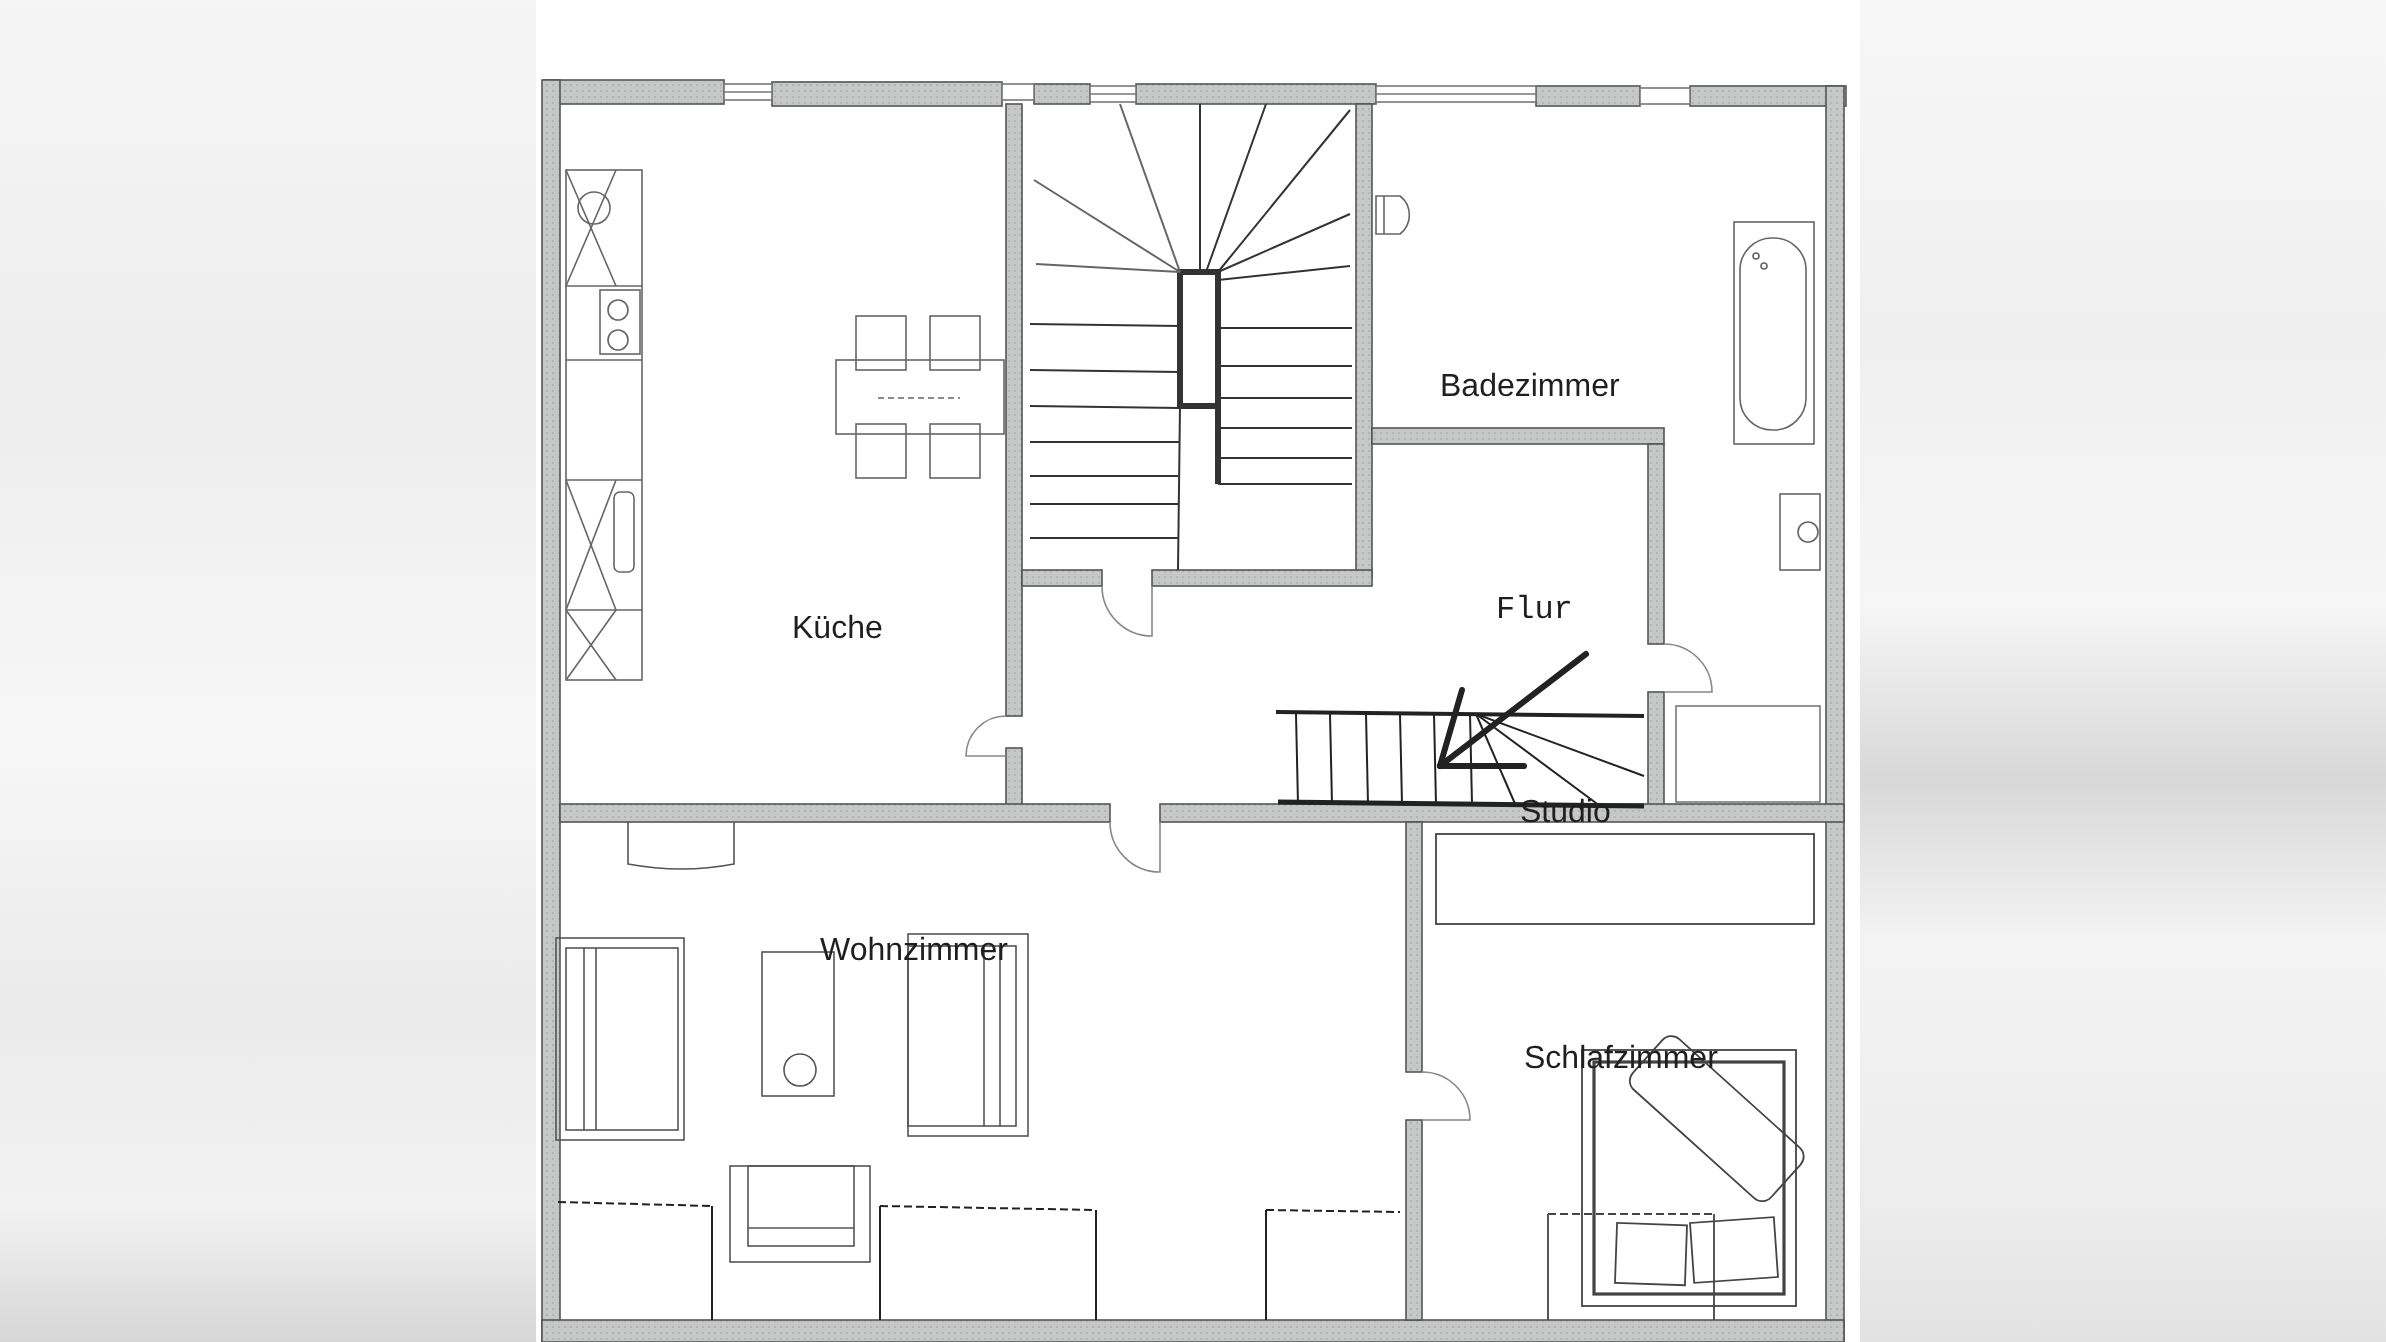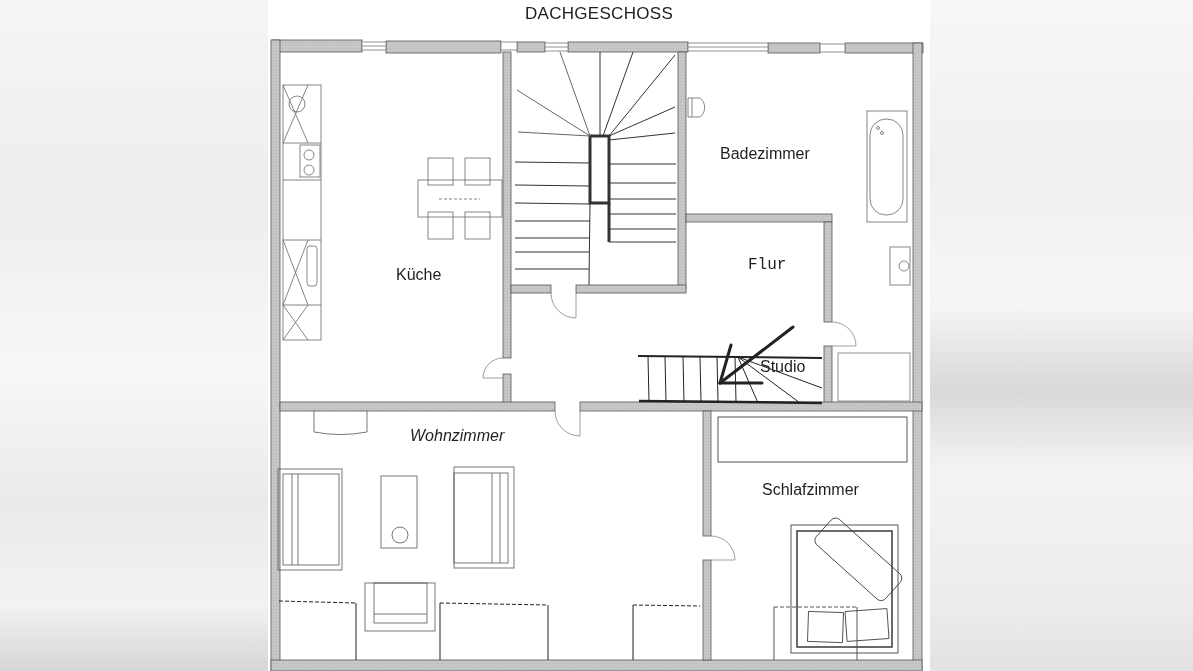--- a/index.html
+++ b/index.html
@@ -15,31 +15,30 @@
     background: linear-gradient(180deg, #f7f7f7 0%, #efefef 25%, #f6f6f6 45%, #d8d8d8 58%, #f3f3f3 70%, #ececec 90%, #e2e2e2 100%); }
   .plan {
     position: absolute; left: 268px; top: 0; width: 662px; height: 671px; background: #ffffff;
   }
   .plan svg { position: absolute; left: 0; top: 0; }
   .title {
     position: absolute; left: 0; top: 4px; width: 662px; text-align: center;
     font-size: 17px; color: #1e1e1e; letter-spacing: 0.3px;
   }
   .room-label {
-    position: absolute; font-size: 16px; color: #1f1f1f; white-space: nowrap;
+    position: absolute; font-size: 16px; color: #1f1f1f; white-space: nowrap; margin-top: 40px;
   }
 </style>
 </head>
 <body>
 
 <div class="blur-side blur-left"></div>
 <div class="blur-side blur-right"></div>
 
 <div class="plan">
-  <div class="title">DACHGESCHOSS</div>
 
   <svg width="662" height="671" viewBox="268 0 662 671">
     <defs>
       <pattern id="wallpat" width="3" height="3" patternUnits="userSpaceOnUse">
         <rect width="3" height="3" fill="#c6c8c8"></rect>
         <rect width="1" height="1" fill="#b4b6b6"></rect>
       </pattern>
     </defs>
 
     <g fill="url(#wallpat)" stroke="#555" stroke-width="0.8">
@@ -230,15 +229,15 @@
       <line x1="774" y1="607" x2="857" y2="607" stroke-dasharray="4 2"></line>
       <line x1="774" y1="607" x2="774" y2="660"></line>
       <line x1="857" y1="607" x2="857" y2="660"></line>
     </g>
   </svg>
 
   <div class="room-label" style="left:128px; top:266px;">Küche</div>
   <div class="room-label" style="left:452px; top:145px;">Badezimmer</div>
   <div class="room-label" style="left:480px; top:256px;font-family:Liberation Mono, monospace;">Flur</div>
   <div class="room-label" style="left:492px; top:358px;text-align:center;">Studio</div>
-  <div class="room-label" style="left:142px; top:427px;font-style:italic;">Wohnzimmer</div>
+  <div class="room-label" style="left:142px; top:427px;">Wohnzimmer</div>
   <div class="room-label" style="left:494px; top:481px;text-align:right;">Schlafzimmer</div>
 </div>
 
 </body></html>

